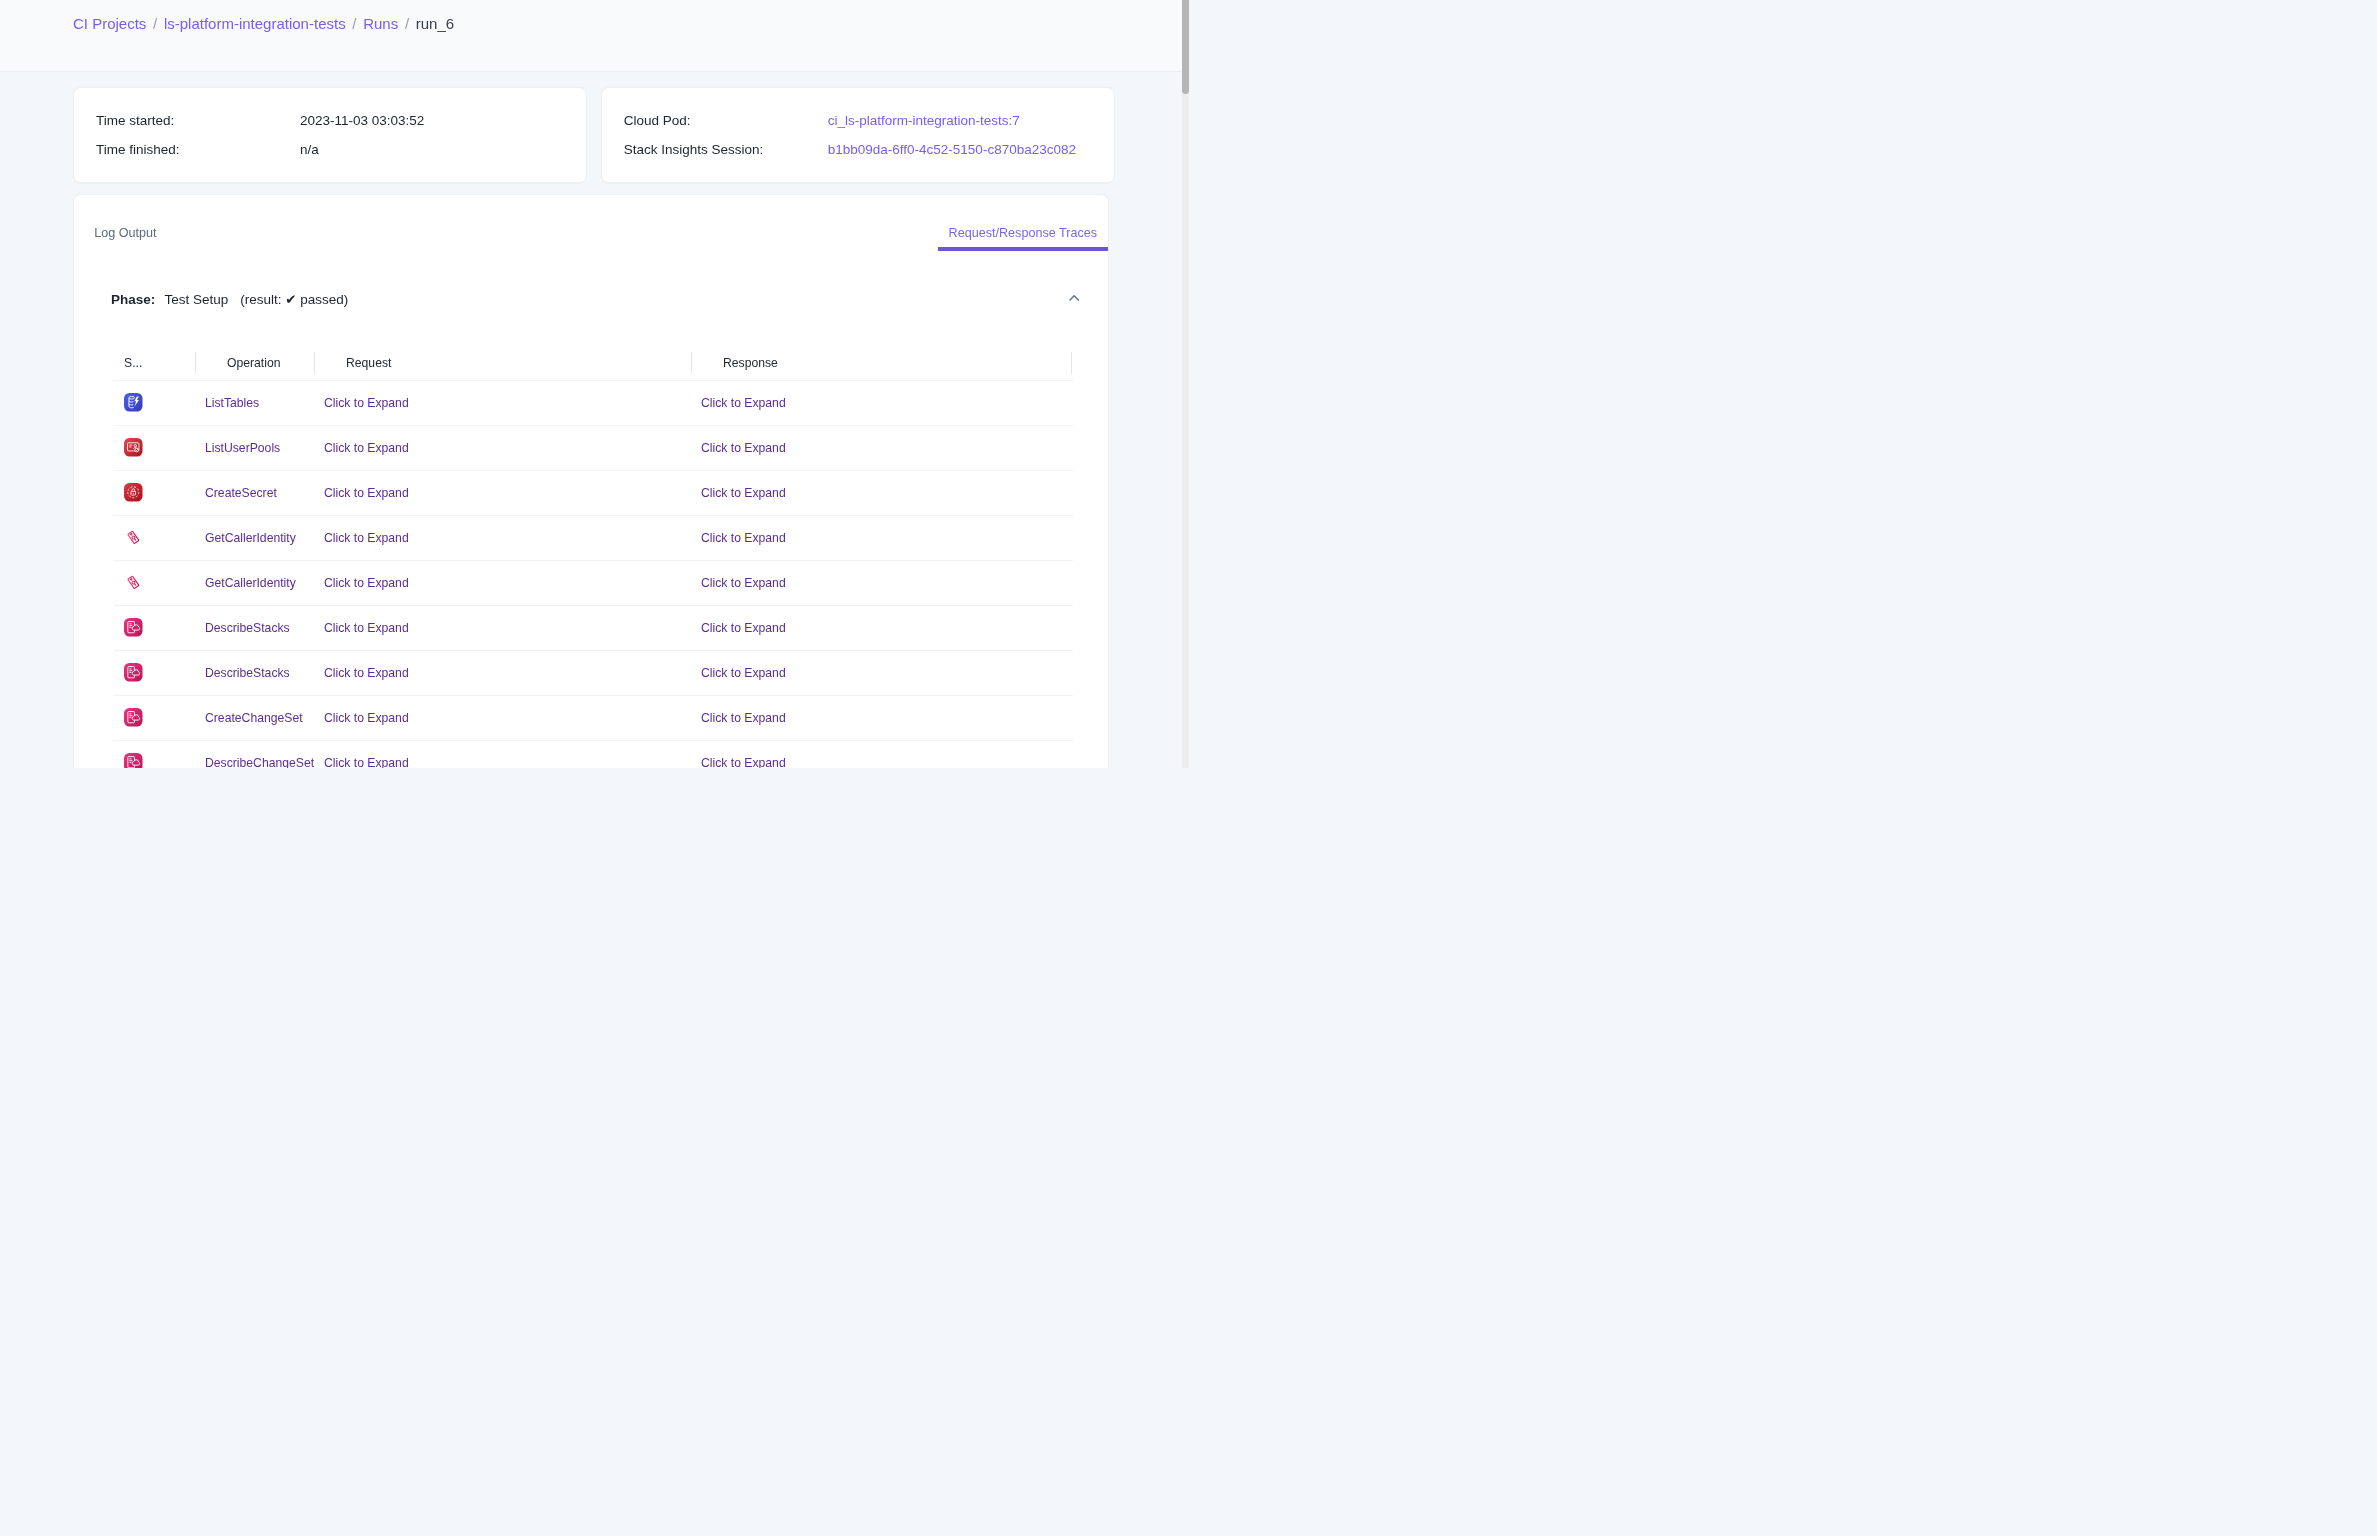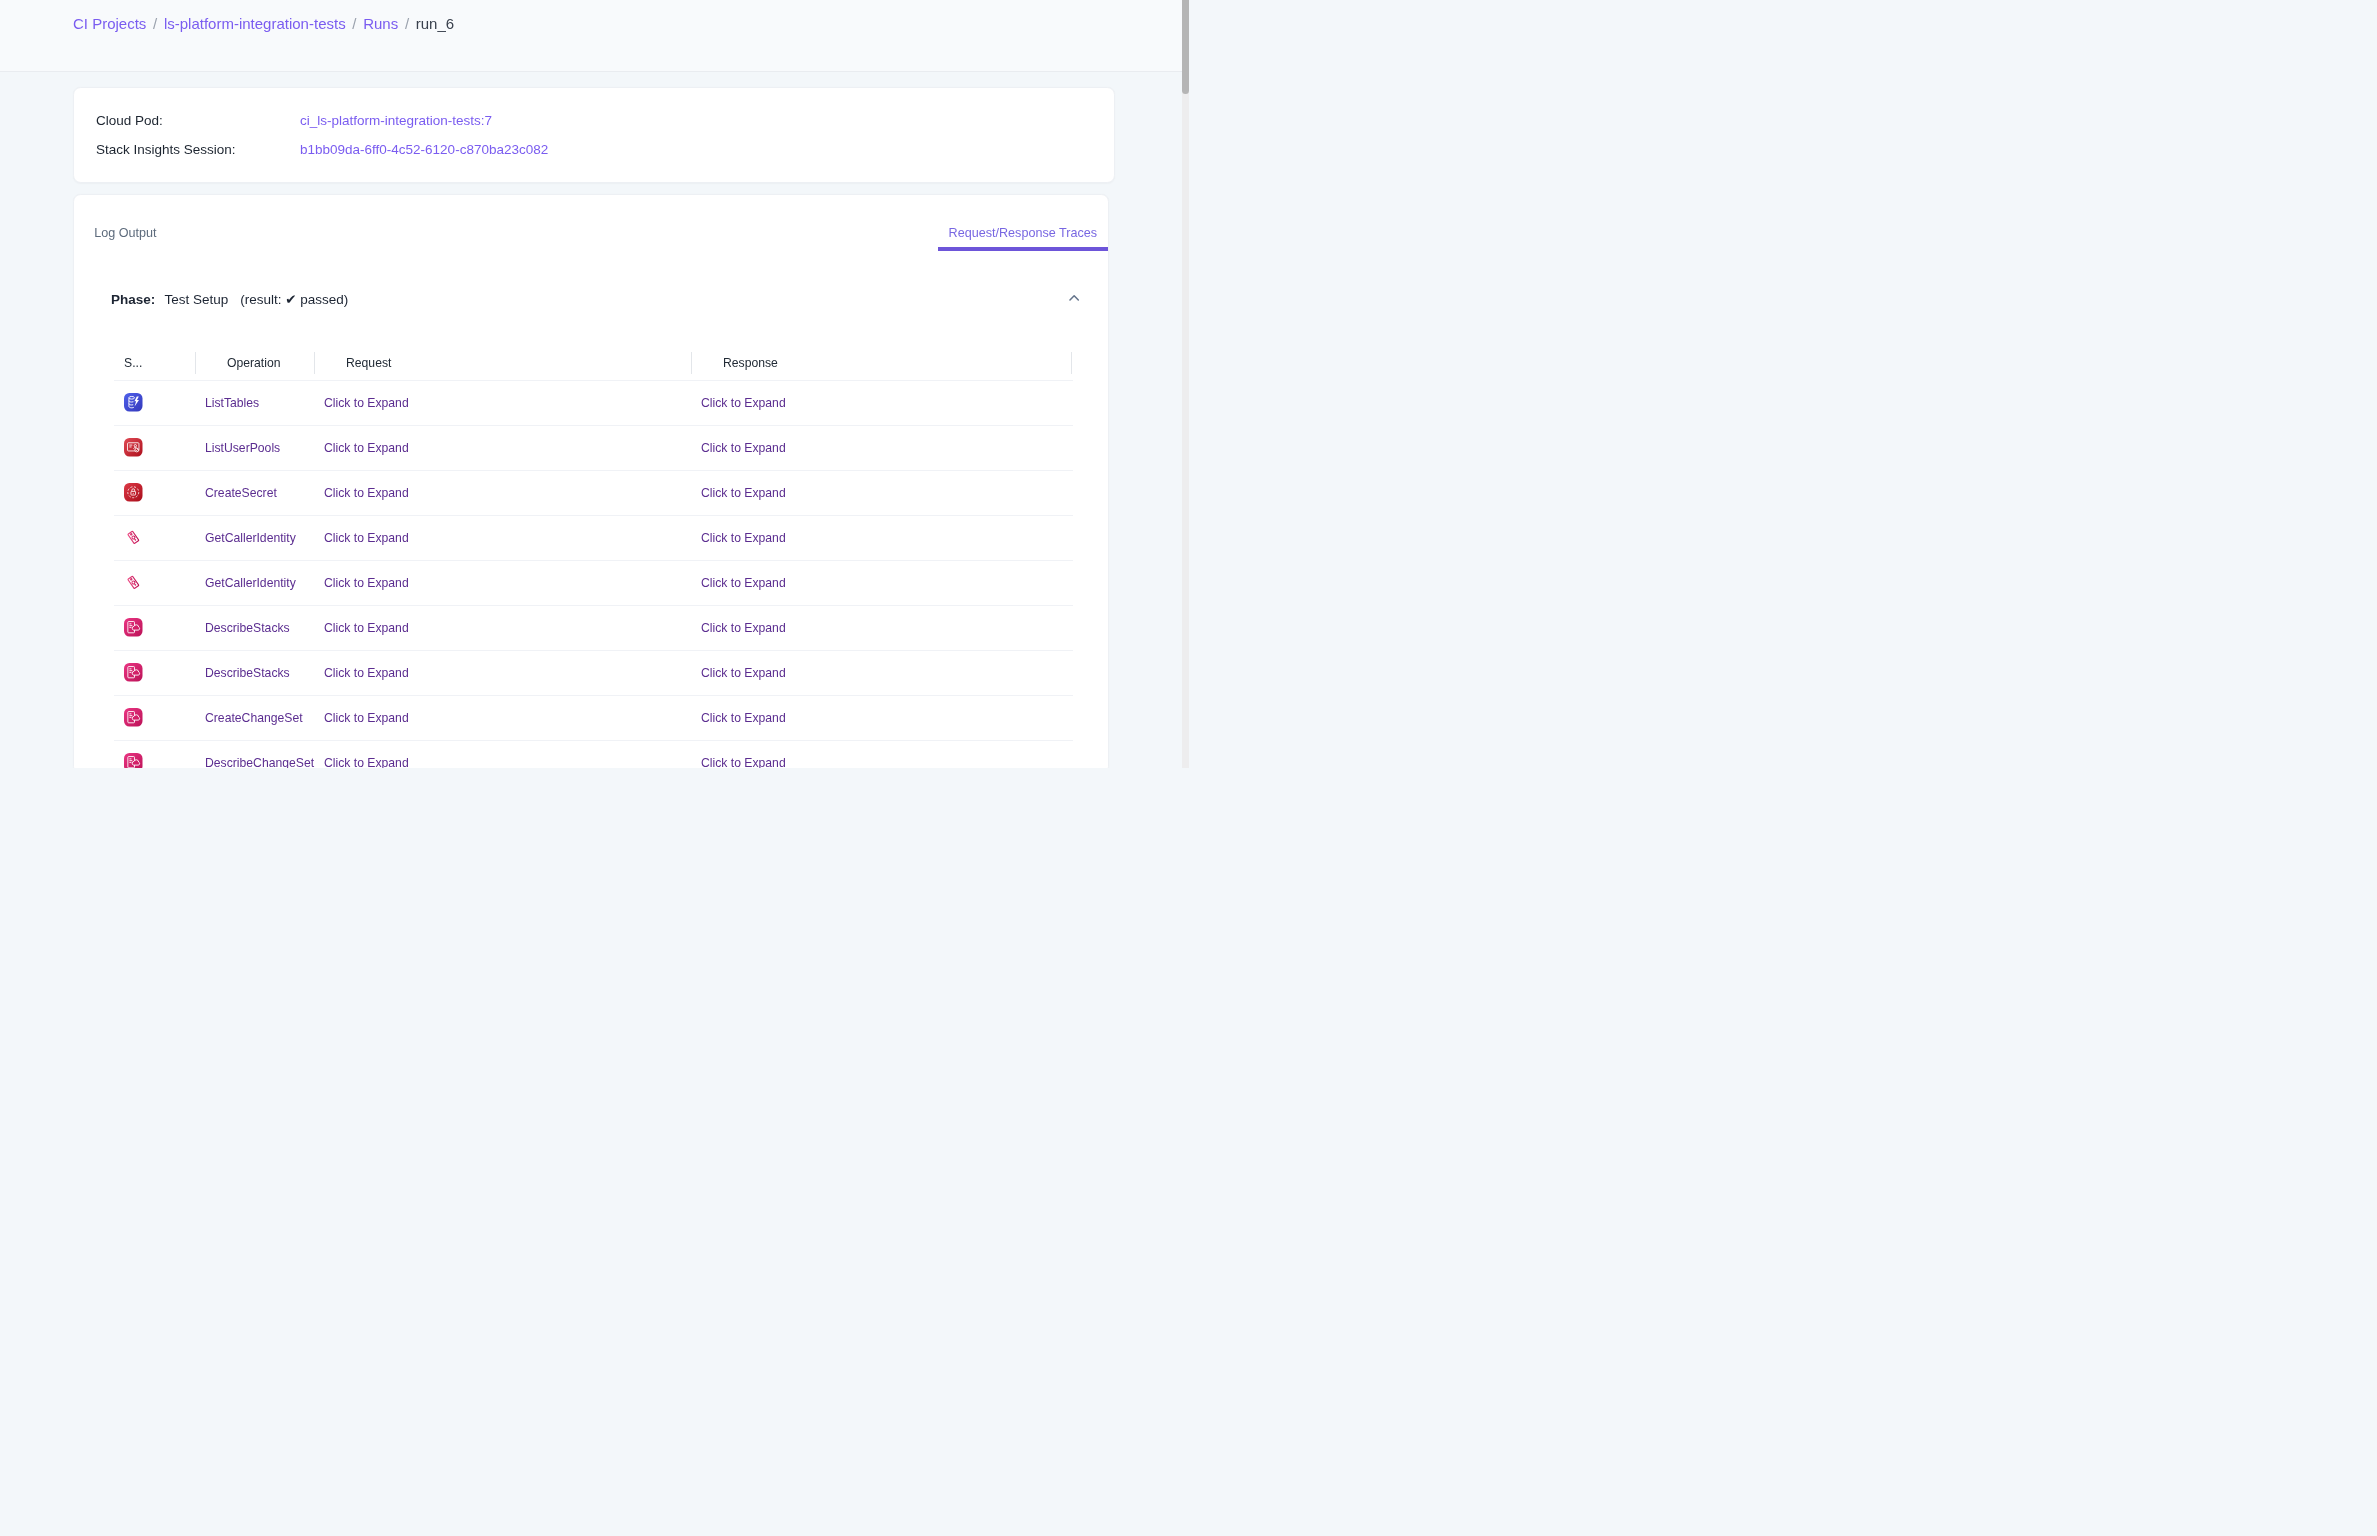--- a/index.html
+++ b/index.html
@@ -87,26 +87,36 @@
     <span class="crumb-sep">/</span>
     <a>Runs</a>
     <span class="crumb-sep">/</span>
     <span class="crumb-current">run_6</span>
   </nav>
 </header>
 
 <section class="cards-row">
   <div class="card summary-card">
     <div class="kv-row">
+      <span class="kv-label">Time started:</span>
+      <span class="kv-value">2023-11-03 03:03:52</span>
+    </div>
+    <div class="kv-row">
+      <span class="kv-label">Time finished:</span>
+      <span class="kv-value">n/a</span>
+    </div>
+  </div>
+  <div class="card summary-card">
+    <div class="kv-row">
       <span class="kv-label">Cloud Pod:</span>
       <a class="kv-link">ci_ls-platform-integration-tests:7</a>
     </div>
     <div class="kv-row">
       <span class="kv-label">Stack Insights Session:</span>
-      <a class="kv-link">b1bb09da-6ff0-4c52-6120-c870ba23c082</a>
+      <a class="kv-link">b1bb09da-6ff0-4c52-5150-c870ba23c082</a>
     </div>
   </div>
 </section>
 
 <section class="card main-card">
   <div class="tabs">
     <button class="tab">Log Output</button>
     <button class="tab active">Request/Response Traces</button>
   </div>
 

